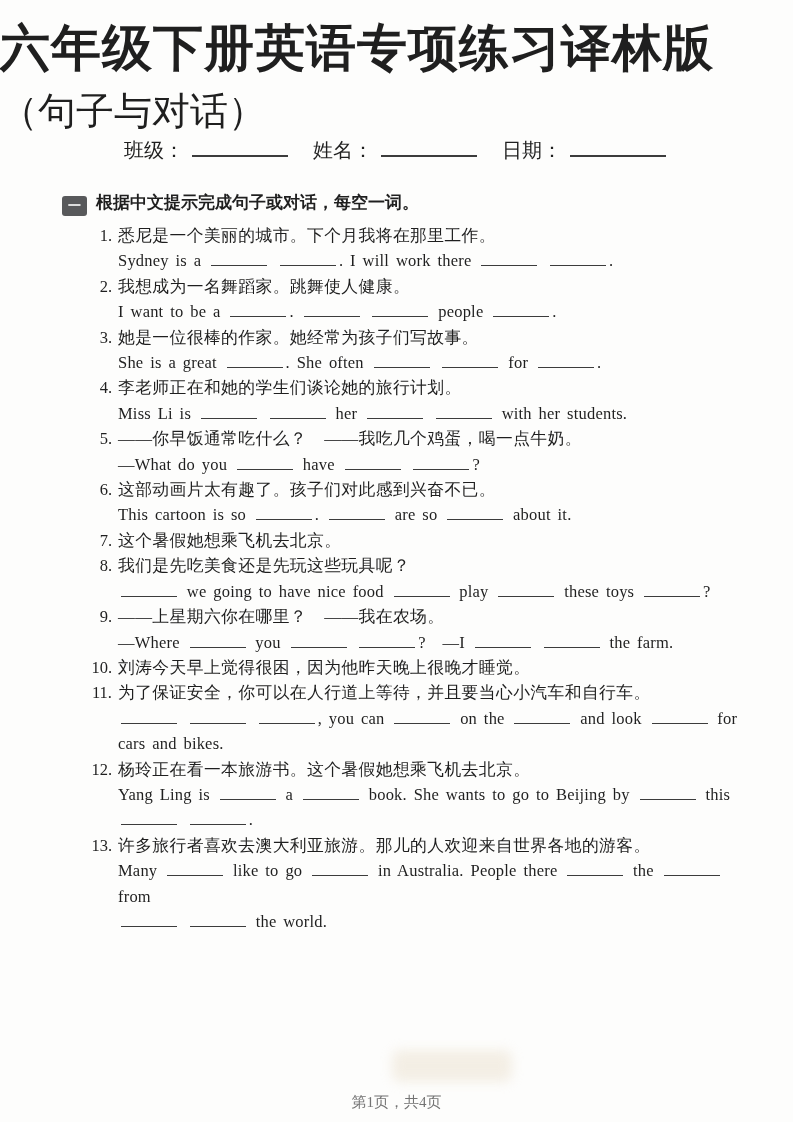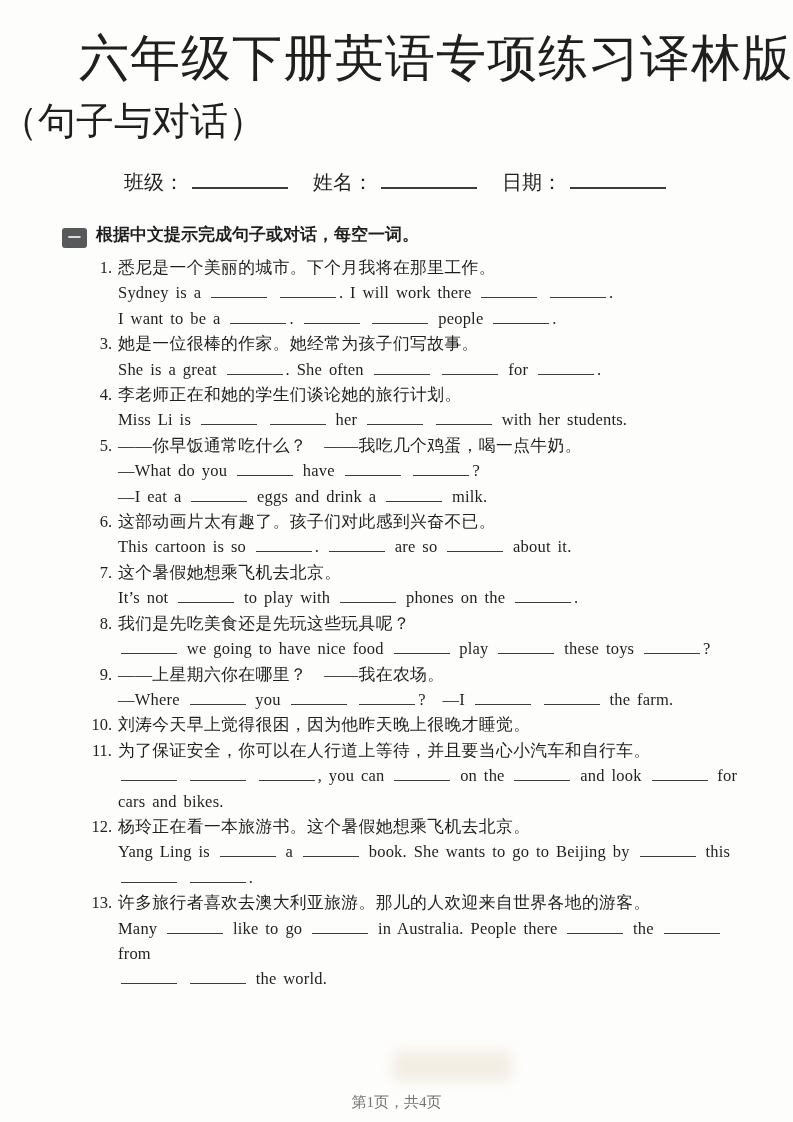--- a/index.html
+++ b/index.html
@@ -13,36 +13,35 @@
   body { font-family: "Liberation Serif", "DejaVu Serif", serif; color: var(--ink); }
   .page {
     position: relative;
     width: 793px;
     height: 1122px;
     margin: 0 auto;
     background: var(--paper);
     overflow: hidden;
   }
   .title {
-    padding-top: 26px;
-    text-align: right;
+    padding-top: 16px;
+    text-align: left;
     font-size: 50px;
     line-height: 64px;
     letter-spacing: 1px;
-    font-weight: 400;
+    font-weight: 700;
   }
   .subtitle {
     text-align: left;
     font-size: 38px;
     line-height: 50px;
     margin-top: 6px;
     font-weight: 500;
   }
   .meta {
-    margin-top: 22px;
     text-align: center;
     font-size: 20px;
     line-height: 28px;
     white-space: pre;
   }
   .meta-group { margin: 0 11px; }
   .blank {
     display: inline-block;
     width: 56px;
     height: 13px;
@@ -127,42 +126,41 @@
   <div class="meta"><span class="meta-group"><span>班级：</span><span class="blank meta-blank"></span></span><span class="meta-group"><span>姓名：</span><span class="blank meta-blank"></span></span><span class="meta-group"><span>日期：</span><span class="blank meta-blank"></span></span></div>
 
   <div class="section-head"><span class="badge">一</span><span>根据中文提示完成句子或对话，每空一词。</span></div>
 
   <div class="question-list">
       <div class="q-item">
         <div class="line cn-line"><span class="q-num">1.</span><span class="q-cn">悉尼是一个美丽的城市。下个月我将在那里工作。</span></div>
         <div class="line en-line"><span class="en-text">Sydney is a </span><span class="blank"></span><span class="en-text"> </span><span class="blank"></span><span class="en-text">. I will work there </span><span class="blank"></span><span class="en-text"> </span><span class="blank"></span><span class="en-text">.</span></div>
       </div>
       <div class="q-item">
+        <div class="line cn-line"><span class="q-num">2.</span><span class="q-cn">我想成为一名舞蹈家。跳舞使人健康。</span></div>
         <div class="line en-line"><span class="en-text">I want to be a </span><span class="blank"></span><span class="en-text">. </span><span class="blank"></span><span class="en-text"> </span><span class="blank"></span><span class="en-text"> people </span><span class="blank"></span><span class="en-text">.</span></div>
       </div>
       <div class="q-item">
         <div class="line cn-line"><span class="q-num">3.</span><span class="q-cn">她是一位很棒的作家。她经常为孩子们写故事。</span></div>
         <div class="line en-line"><span class="en-text">She is a great </span><span class="blank"></span><span class="en-text">. She often </span><span class="blank"></span><span class="en-text"> </span><span class="blank"></span><span class="en-text"> for </span><span class="blank"></span><span class="en-text">.</span></div>
       </div>
       <div class="q-item">
         <div class="line cn-line"><span class="q-num">4.</span><span class="q-cn">李老师正在和她的学生们谈论她的旅行计划。</span></div>
         <div class="line en-line"><span class="en-text">Miss Li is </span><span class="blank"></span><span class="en-text"> </span><span class="blank"></span><span class="en-text"> her </span><span class="blank"></span><span class="en-text"> </span><span class="blank"></span><span class="en-text"> with her students.</span></div>
       </div>
       <div class="q-item">
         <div class="line cn-line"><span class="q-num">5.</span><span class="q-cn">——你早饭通常吃什么？　——我吃几个鸡蛋，喝一点牛奶。</span></div>
         <div class="line en-line"><span class="en-text">—What do you </span><span class="blank"></span><span class="en-text"> have </span><span class="blank"></span><span class="en-text"> </span><span class="blank"></span><span class="en-text">?</span></div>
-        <div class="line en-line"><span class="en-text">—I eat a </span><span class="blank"></span><span class="en-text"> eggs and drink a </span><span class="blank"></span><span class="en-text"> milk.</span></div>
       </div>
       <div class="q-item">
         <div class="line cn-line"><span class="q-num">6.</span><span class="q-cn">这部动画片太有趣了。孩子们对此感到兴奋不已。</span></div>
         <div class="line en-line"><span class="en-text">This cartoon is so </span><span class="blank"></span><span class="en-text">. </span><span class="blank"></span><span class="en-text"> are so </span><span class="blank"></span><span class="en-text"> about it.</span></div>
       </div>
       <div class="q-item">
         <div class="line cn-line"><span class="q-num">7.</span><span class="q-cn">这个暑假她想乘飞机去北京。</span></div>
-        <div class="line en-line"><span class="en-text">It’s not </span><span class="blank"></span><span class="en-text"> to play with </span><span class="blank"></span><span class="en-text"> phones on the </span><span class="blank"></span><span class="en-text">.</span></div>
       </div>
       <div class="q-item">
         <div class="line cn-line"><span class="q-num">8.</span><span class="q-cn">我们是先吃美食还是先玩这些玩具呢？</span></div>
         <div class="line en-line"><span class="blank"></span><span class="en-text"> we going to have nice food </span><span class="blank"></span><span class="en-text"> play </span><span class="blank"></span><span class="en-text"> these toys </span><span class="blank"></span><span class="en-text">?</span></div>
       </div>
       <div class="q-item">
         <div class="line cn-line"><span class="q-num">9.</span><span class="q-cn">——上星期六你在哪里？　——我在农场。</span></div>
         <div class="line en-line"><span class="en-text">—Where </span><span class="blank"></span><span class="en-text"> you </span><span class="blank"></span><span class="en-text"> </span><span class="blank"></span><span class="en-text">?　—I </span><span class="blank"></span><span class="en-text"> </span><span class="blank"></span><span class="en-text"> the farm.</span></div>
       </div>
       <div class="q-item">

